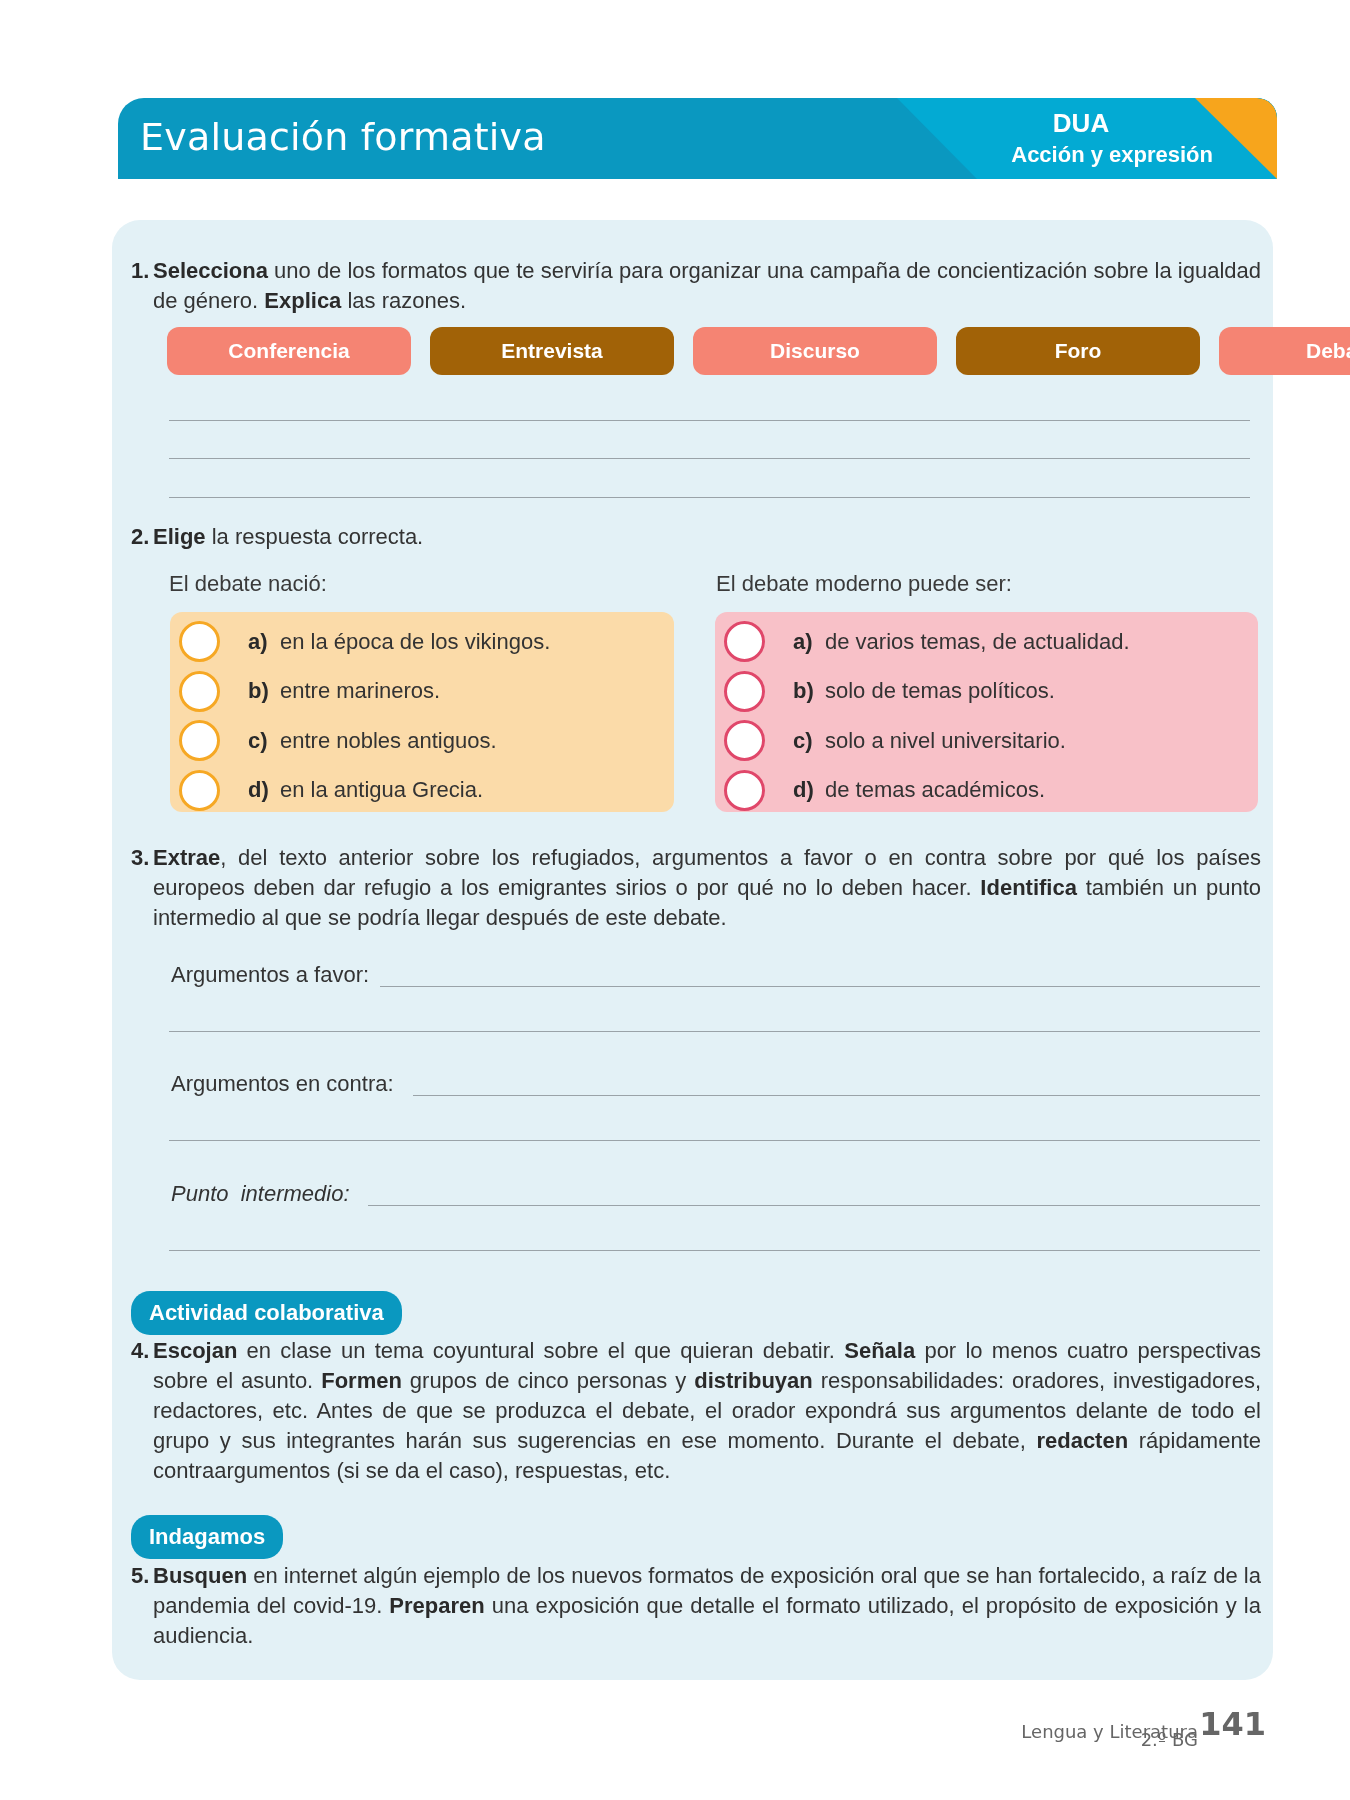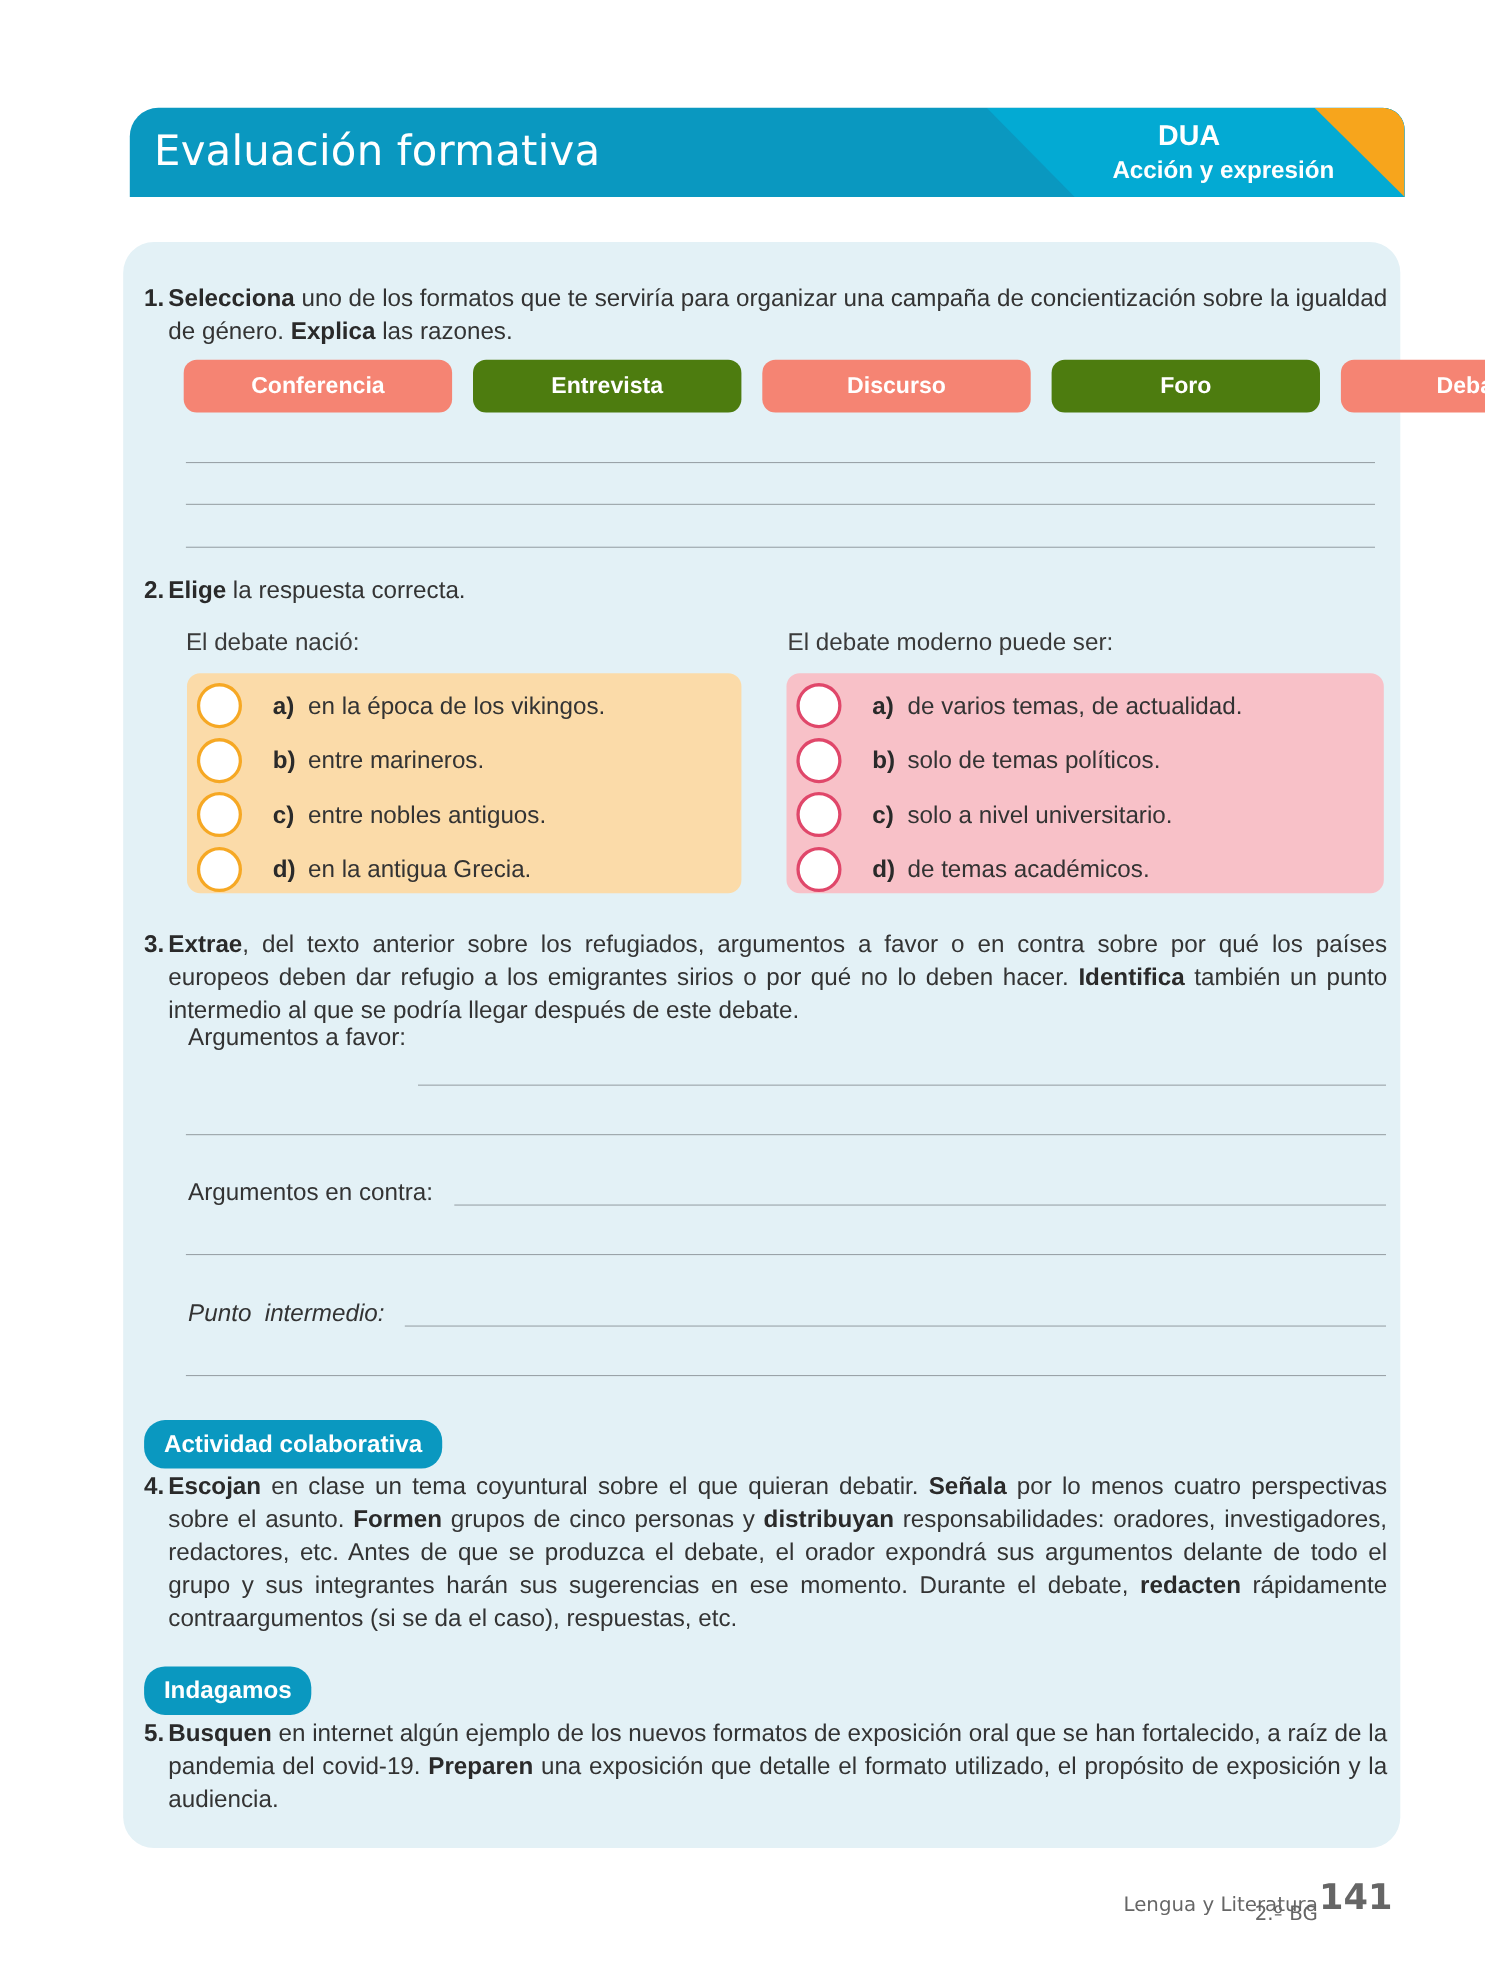--- a/index.html
+++ b/index.html
@@ -22,21 +22,21 @@
 
   .q { position: absolute; left: 131px; width: 1130px; font-size: 22px; line-height: 30px; color: #333; }
   .q .num { position: absolute; left: 0; top: 0; font-weight: bold; color: #2a2a2a; }
   .q .body { margin-left: 22px; text-align: justify; }
   .q b { color: #2a2a2a; }
 
   .formats { position: absolute; left: 167px; top: 327px; width: 1296px; height: 48px; display: flex; gap: 19px; }
   .fmt { flex: 1; height: 48px; border-radius: 12px; color: #fff; font-weight: bold; font-size: 21px;
     display: flex; align-items: center; justify-content: center; }
   .fmt.dark { background: #f58473; }
-  .fmt.light { background: #4d7c0f; }
+  .fmt.light { background: #a16207; }
 
   .line { position: absolute; height: 0; border-top: 1.5px solid #9aa3a8; }
 
   .sub { position: absolute; font-size: 22px; color: #3a3a3a; text-align: right; }
 
   .optbox { position: absolute; top: 612px; height: 200px; border-radius: 12px; padding-top: 5px; }
   .optbox.orange { left: 170px; width: 504px; background: #fbdba9; }
   .optbox.pink { left: 715px; width: 543px; background: #f8c1c8; }
   .opt { position: relative; height: 49.5px; display: flex; align-items: center; }
   .circle { position: absolute; left: 9px; width: 41px; height: 41px; border-radius: 50%; background: #fff; }
@@ -134,21 +134,21 @@
       <span class="letter">d)</span>
       <span class="txt">de temas académicos.</span>
     </div>
 </div>
 
 <div class="q" style="top:843px;">
   <span class="num">3.</span>
   <div class="body"><b>Extrae</b><span>, del texto anterior sobre los refugiados, argumentos a favor o en contra sobre por qué los países europeos deben dar refugio a los emigrantes sirios o por qué no lo deben hacer. </span><b>Identifica</b><span> también un punto intermedio al que se podría llegar después de este debate.</span></div>
 </div>
 
-<div class="arg-label" style="top:930px;">Argumentos a favor:</div>
+<div class="arg-label" style="top:962px;">Argumentos a favor:</div>
 <div class="line" style="left:380px; width:880px; top:986px;"></div>
 <div class="line" style="left:169px; width:1091px; top:1031px;"></div>
 
 <div class="arg-label" style="top:1071px;">Argumentos en contra:</div>
 <div class="line" style="left:413px; width:847px; top:1095px;"></div>
 <div class="line" style="left:169px; width:1091px; top:1140px;"></div>
 
 <div class="arg-label" style="top:1181px; white-space:pre;font-style:italic;">Punto  intermedio:</div>
 <div class="line" style="left:368px; width:892px; top:1205px;"></div>
 <div class="line" style="left:169px; width:1091px; top:1250px;"></div>

